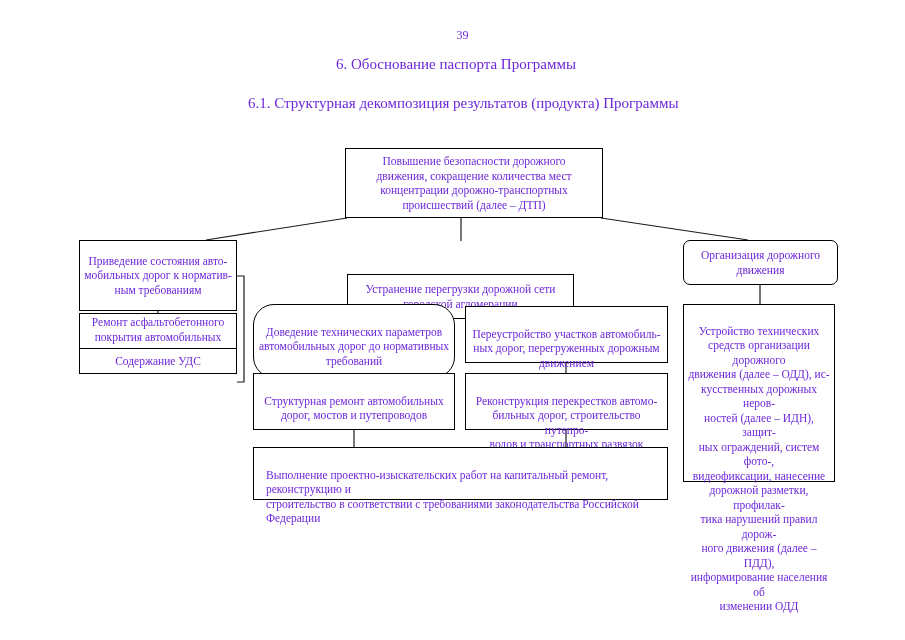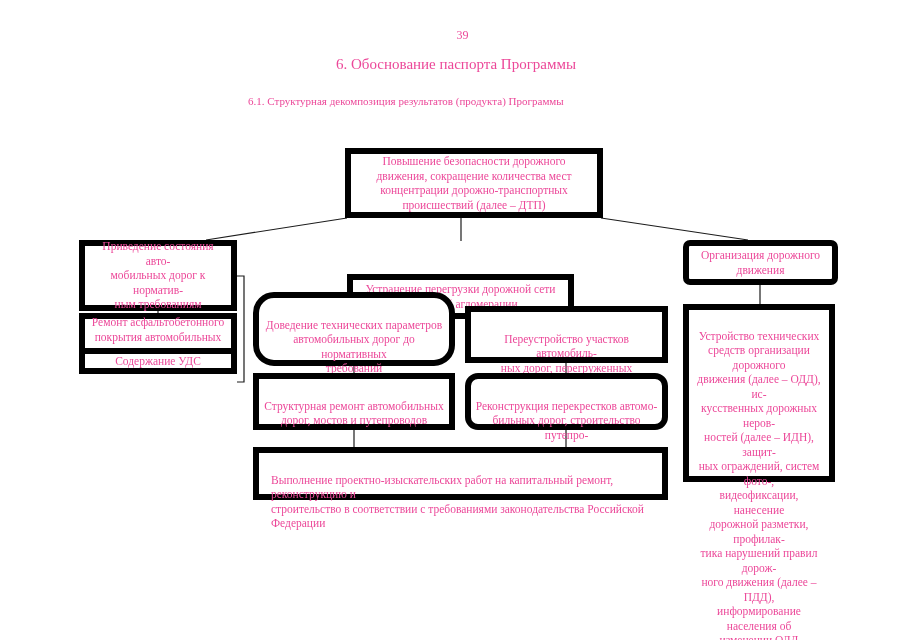--- a/index.html
+++ b/index.html
@@ -1,35 +1,35 @@
 <!DOCTYPE html>
 <html><head>
 <meta charset="utf-8">
 <style>
   html,body { margin:0; padding:0; background:#e8e8e8; }
   .page {
     position:relative; width:905px; height:640px; background:#ffffff;
-    font-family:"Liberation Serif","DejaVu Serif",serif; color:#ec4899;
+    font-family:"Liberation Serif","DejaVu Serif",serif; color:#6d28d9;
     overflow:hidden; margin:0 auto;
   }
   .page-number {
     position:absolute; top:28px; left:20px; width:885px;
     text-align:center; font-size:12px;
   }
   .heading {
     position:absolute; top:56px; left:336px; font-size:15px;
   }
   .subheading {
-    position:absolute; top:95px; left:248px; font-size:11px;
+    position:absolute; top:95px; left:248px; font-size:15px;
   }
   .diagram { position:absolute; inset:0; }
   .connectors { position:absolute; left:0; top:0; }
   .node {
     position:absolute; box-sizing:border-box;
-    border:6px solid #000000; background:#ffffff;
+    border:1px solid #000000; background:#ffffff;
     font-size:11.5px; line-height:14.5px; text-align:center;
     white-space:pre-line;
   }
   .v-center { display:flex; align-items:center; justify-content:center; padding:2px 4px; }
   .v-top { padding:5px 4px 2px 4px; }
   .left-align { text-align:left; padding:5px 8px 2px 12px; }
   .node span { display:block; width:100%; }
 </style>
 </head>
 <body>
@@ -85,38 +85,38 @@
     <div class="node v-center" style="left:79px; top:313px; width:158px; height:48px;">
       <span>Ремонт асфальтобетонного
 покрытия автомобильных
 дорог</span>
     </div>
 
     <div class="node v-center" style="left:79px; top:348px; width:158px; height:26px;">
       <span>Содержание УДС</span>
     </div>
 
-    <div class="node v-top" style="left:253px; top:292px; width:202px; height:74px;border-radius:21px;">
+    <div class="node v-top" style="left:253px; top:304px; width:202px; height:74px;border-radius:21px;">
       <span>Доведение технических параметров
 автомобильных дорог до нормативных
 требований</span>
     </div>
 
     <div class="node v-top" style="left:465px; top:306px; width:203px; height:57px;">
       <span>Переустройство участков автомобиль-
 ных дорог, перегруженных дорожным
 движением</span>
     </div>
 
     <div class="node v-top" style="left:253px; top:373px; width:202px; height:57px;">
       <span>Структурная ремонт автомобильных
 дорог, мостов и путепроводов</span>
     </div>
 
-    <div class="node v-top" style="left:465px; top:373px; width:203px; height:57px;border-radius:13px;">
+    <div class="node v-top" style="left:465px; top:373px; width:203px; height:57px;">
       <span>Реконструкция перекрестков автомо-
 бильных дорог, строительство путепро-
 водов и транспортных развязок</span>
     </div>
 
     <div class="node v-top left-align" style="left:253px; top:447px; width:415px; height:53px;">
       <span>Выполнение проектно-изыскательских работ на капитальный ремонт, реконструкцию и
 строительство в соответствии с требованиями законодательства Российской Федерации</span>
     </div>
 

